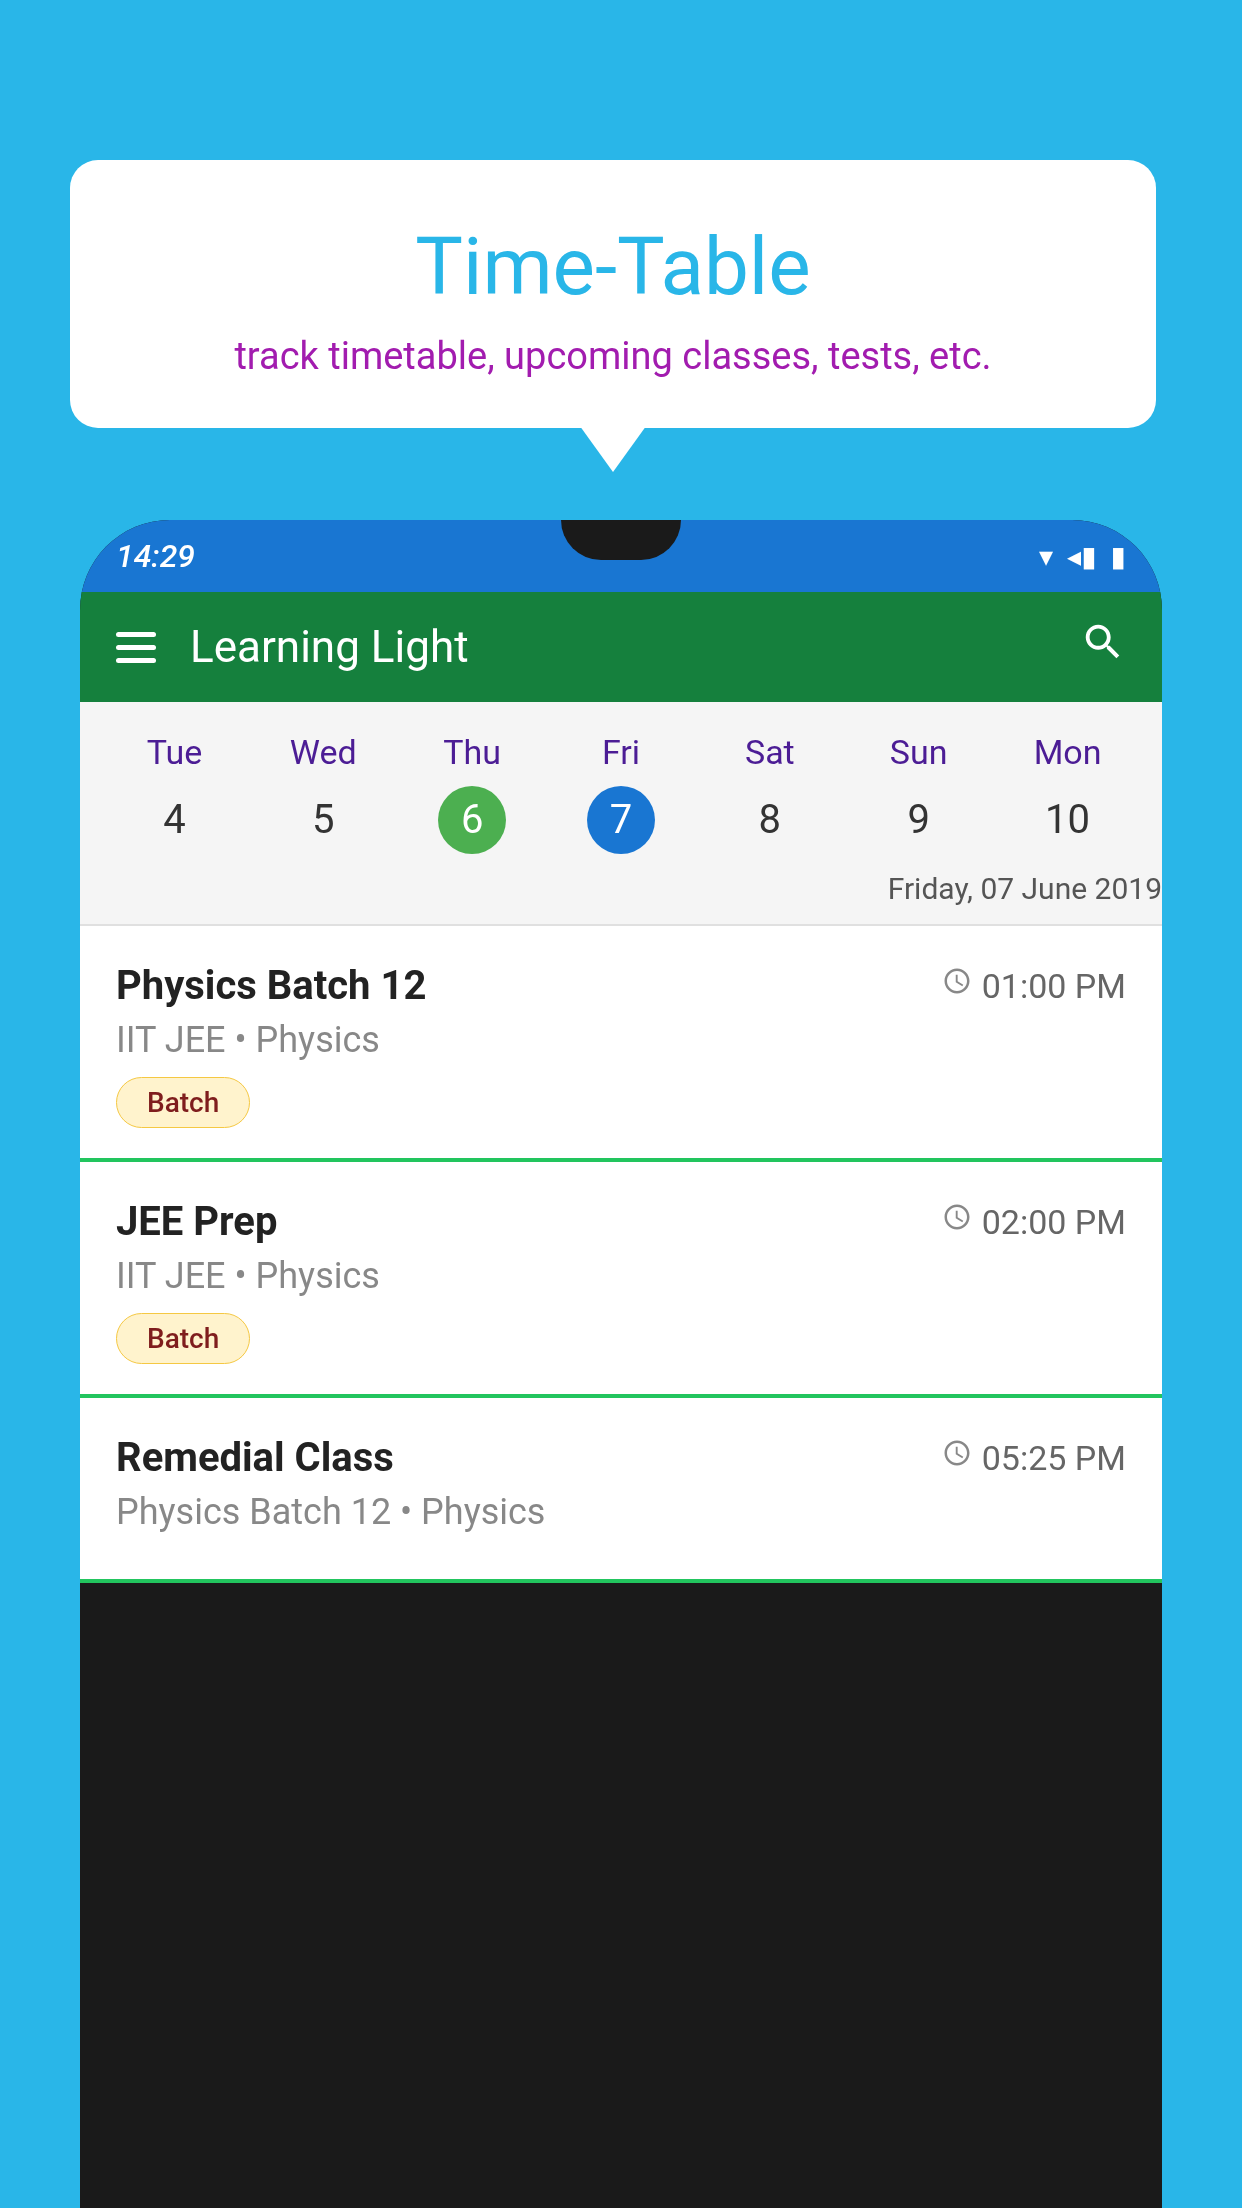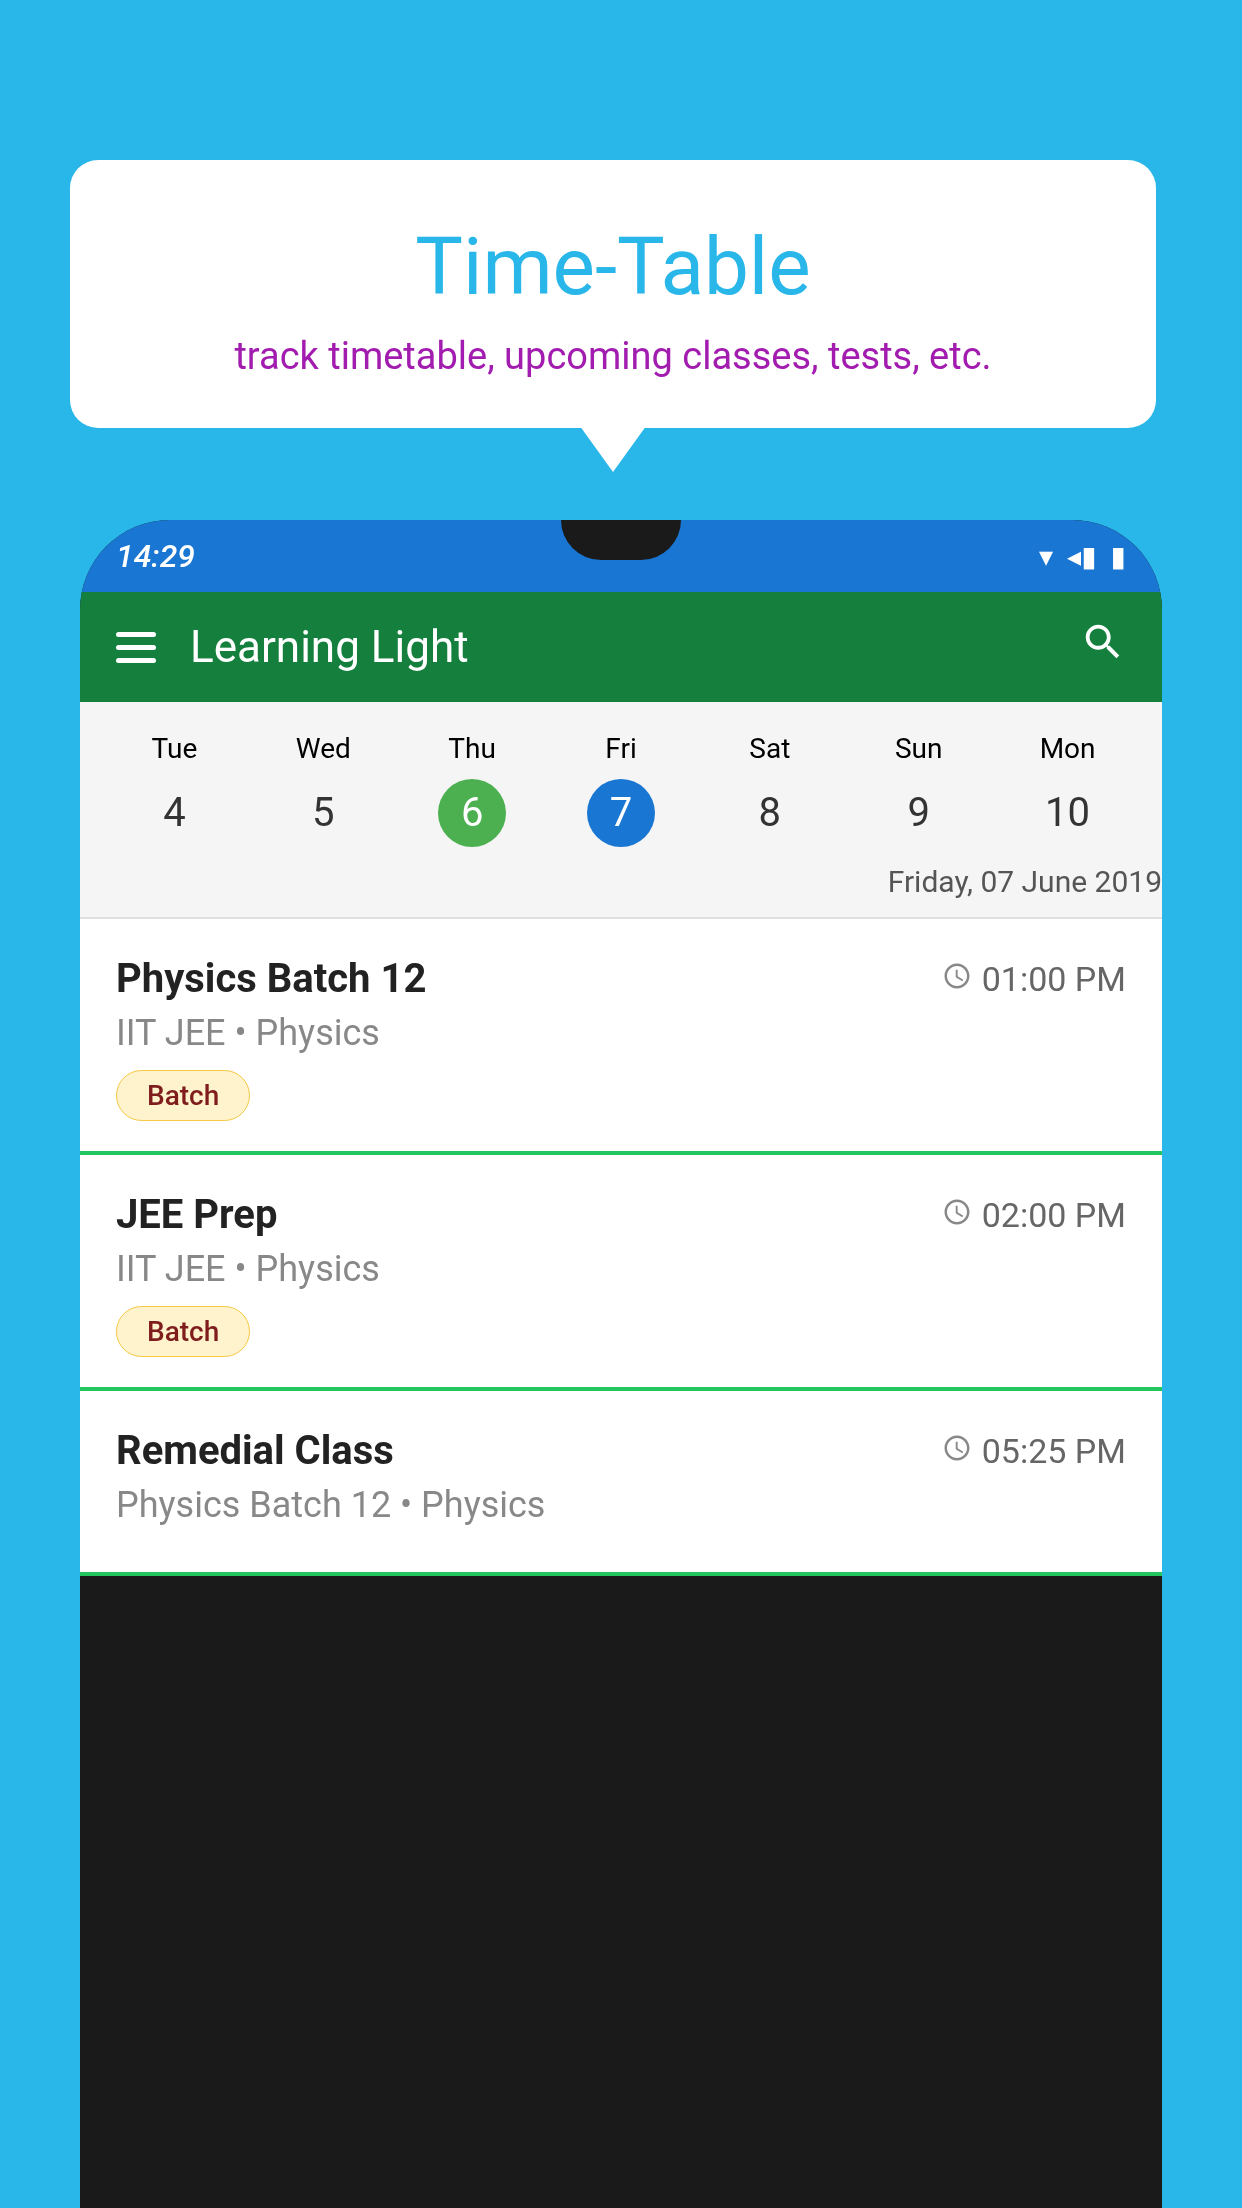--- a/index.html
+++ b/index.html
@@ -149,22 +149,22 @@
       background: #f5f5f5;
       padding: 20px 0 0 0;
     }
     .day-headers {
       display: grid;
       grid-template-columns: repeat(7, 1fr);
       padding: 0 20px;
     }
     .day-header {
       text-align: center;
-      font-size: 28px;
-      color: #000000;
+      font-size: 34px;
+      color: #4c1d95;
       padding: 10px 0;
       font-weight: 400;
     }
     .day-numbers {
       display: grid;
       grid-template-columns: repeat(7, 1fr);
       padding: 0 20px;
       align-items: center;
     }
     .day-number {
@@ -235,21 +235,21 @@
       align-items: center;
       margin-bottom: 10px;
     }
     .schedule-item-title {
       font-size: 40px;
       font-weight: 700;
       color: #222;
     }
     .schedule-item-time {
       display: flex;
-      align-items: flex-end;
+      align-items: flex-start;
       gap: 10px;
       color: #666;
       font-size: 34px;
     }
     .clock-icon {
       font-size: 32px;
       color: #888;
     }
     .schedule-item-subtitle {
       font-size: 36px;

